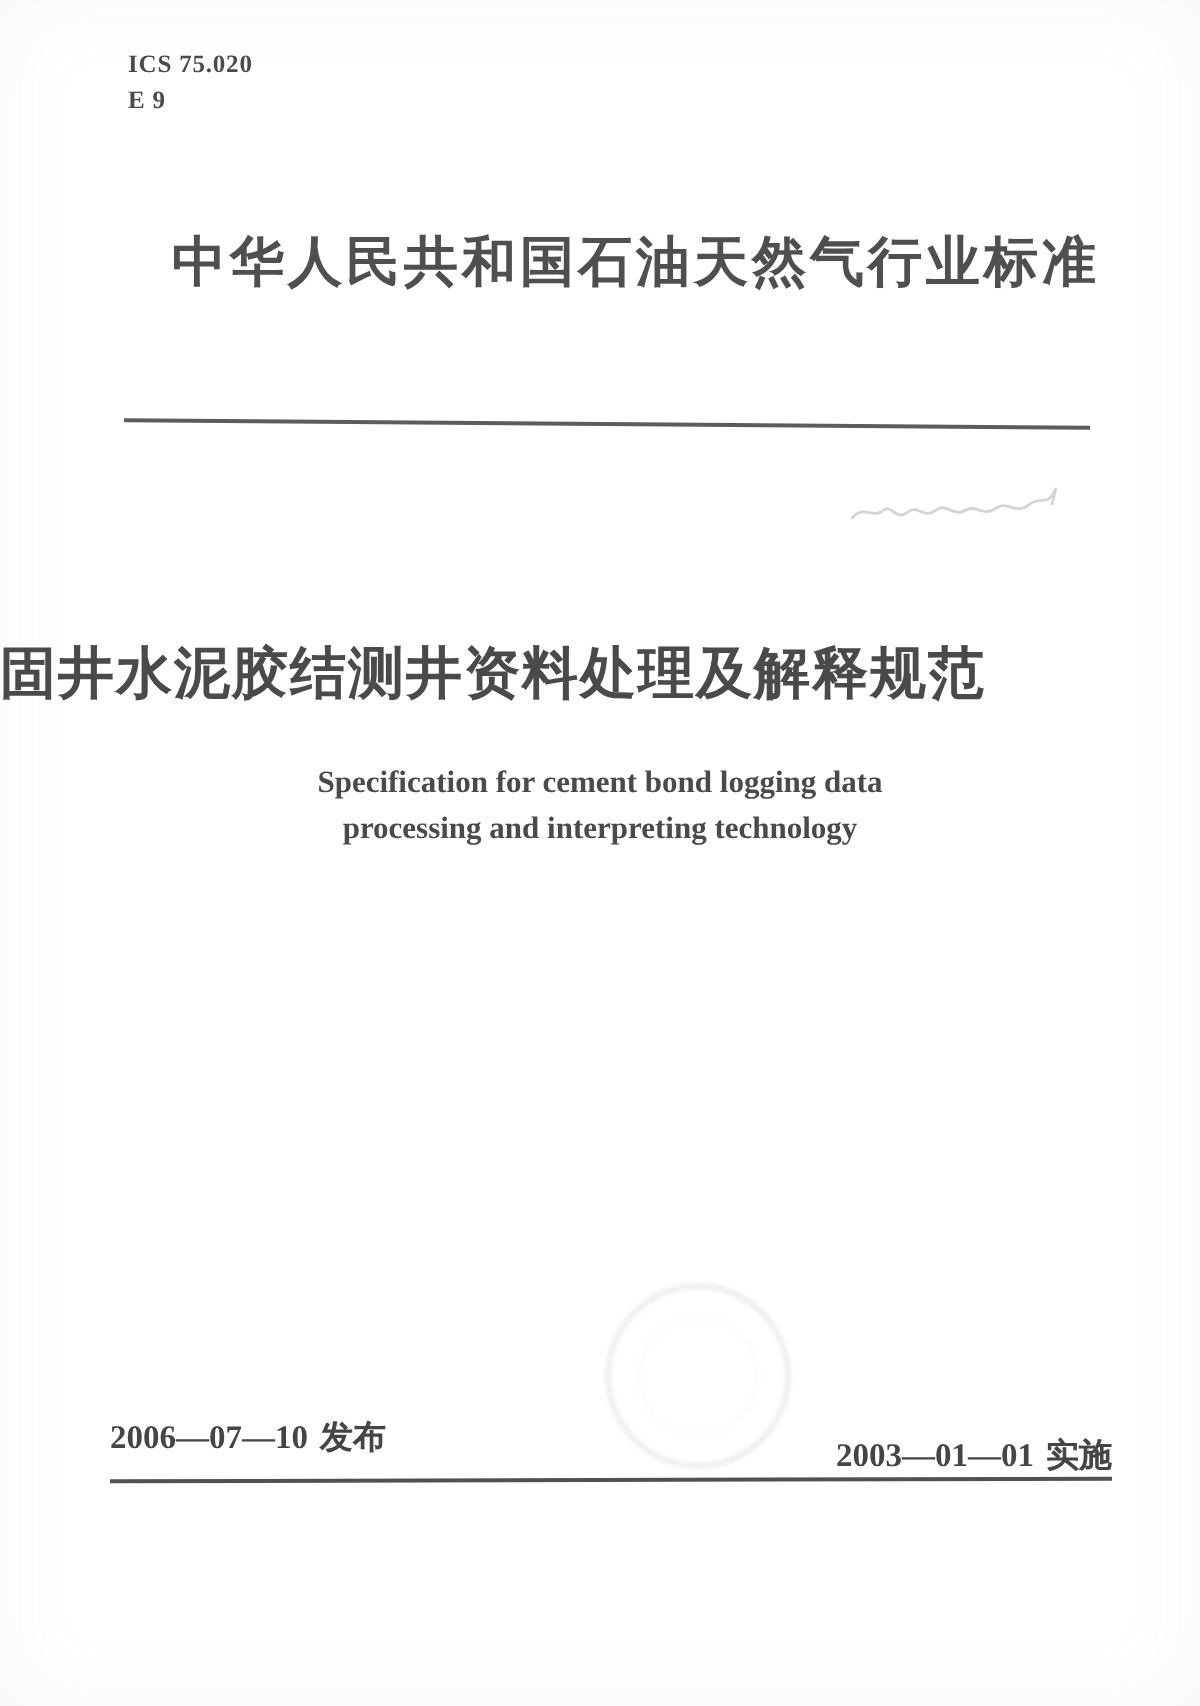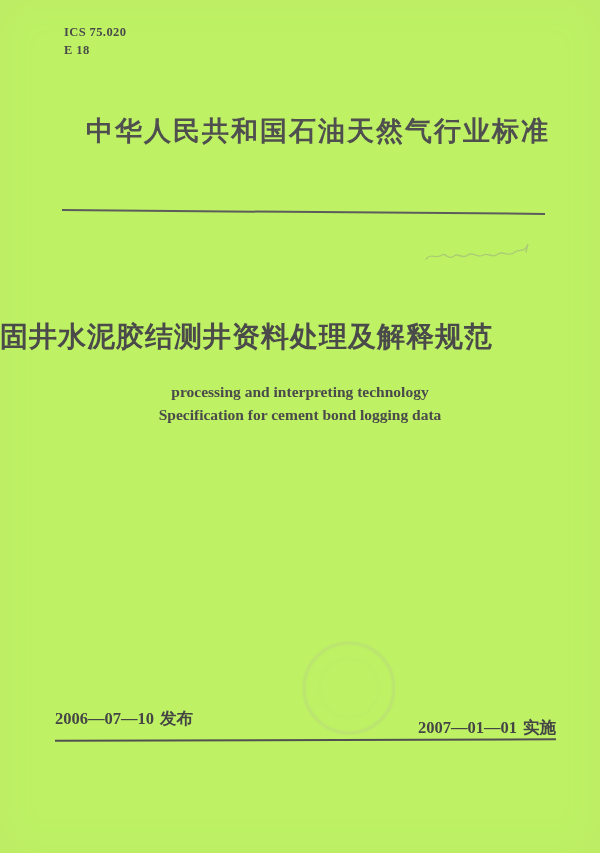--- a/index.html
+++ b/index.html
@@ -1,20 +1,20 @@
 <!DOCTYPE html>
 <html><head>
 <meta charset="utf-8">
 <style>
   html,body{margin:0;padding:0;background:#e8e8e6;}
   .page{
     position:relative;
     width:600px;height:853px;
     margin:0 auto;
-    background:#bef264;
+    background:#ffffff;
     box-shadow:inset 0 0 40px rgba(160,150,130,0.08);
     overflow:hidden;
     color:#474747;
     font-family:"Liberation Serif","DejaVu Serif",serif;
     text-decoration:underline;
   }
   .meta{
     position:absolute;left:64px;top:23px;
     font-size:12.5px;font-weight:bold;line-height:18px;letter-spacing:0.4px;
     color:#4a4a4a;
@@ -94,46 +94,46 @@
   }
   .publisher .action{margin-left:30px;letter-spacing:10px;}
 </style>
 </head>
 <body>
 
 <div class="page">
 
   <div class="meta">
     <div>ICS 75.020</div>
-    <div>E 18</div>
+    <div>E 9</div>
   </div>
 
 
   <div class="heading">中华人民共和国石油天然气行业标准</div>
 
 
   <div class="rule-top"></div>
 
   <svg class="handwriting" width="118" height="38" viewBox="0 0 118 38">
     <path d="M6,27 C12,20 16,28 22,23 C26,20 28,29 34,24 C39,20 42,28 48,23 C53,19 57,27 63,23 C68,20 72,27 78,22 C84,18 88,26 95,20 C100,16 104,22 108,12 L106,20" fill="none" stroke="#8f8f8f" stroke-width="1.4" stroke-linecap="round"></path>
   </svg>
 
   <div class="title-zh">固井水泥胶结测井资料处理及解释规范</div>
 
   <div class="title-en">
+    <div>Specification for cement bond logging data</div>
     <div>processing and interpreting technology</div>
-    <div>Specification for cement bond logging data</div>
   </div>
 
   <div class="stamp"></div>
 
   <div class="date-issue">
     <span>2006—07—10</span><span class="cjk">发布</span>
   </div>
 
   <div class="date-impl">
-    <span>2007—01—01</span><span class="cjk">实施</span>
+    <span>2003—01—01</span><span class="cjk">实施</span>
   </div>
 
   <div class="rule-bottom"></div>
 
 
 </div>
 
 </body></html>

